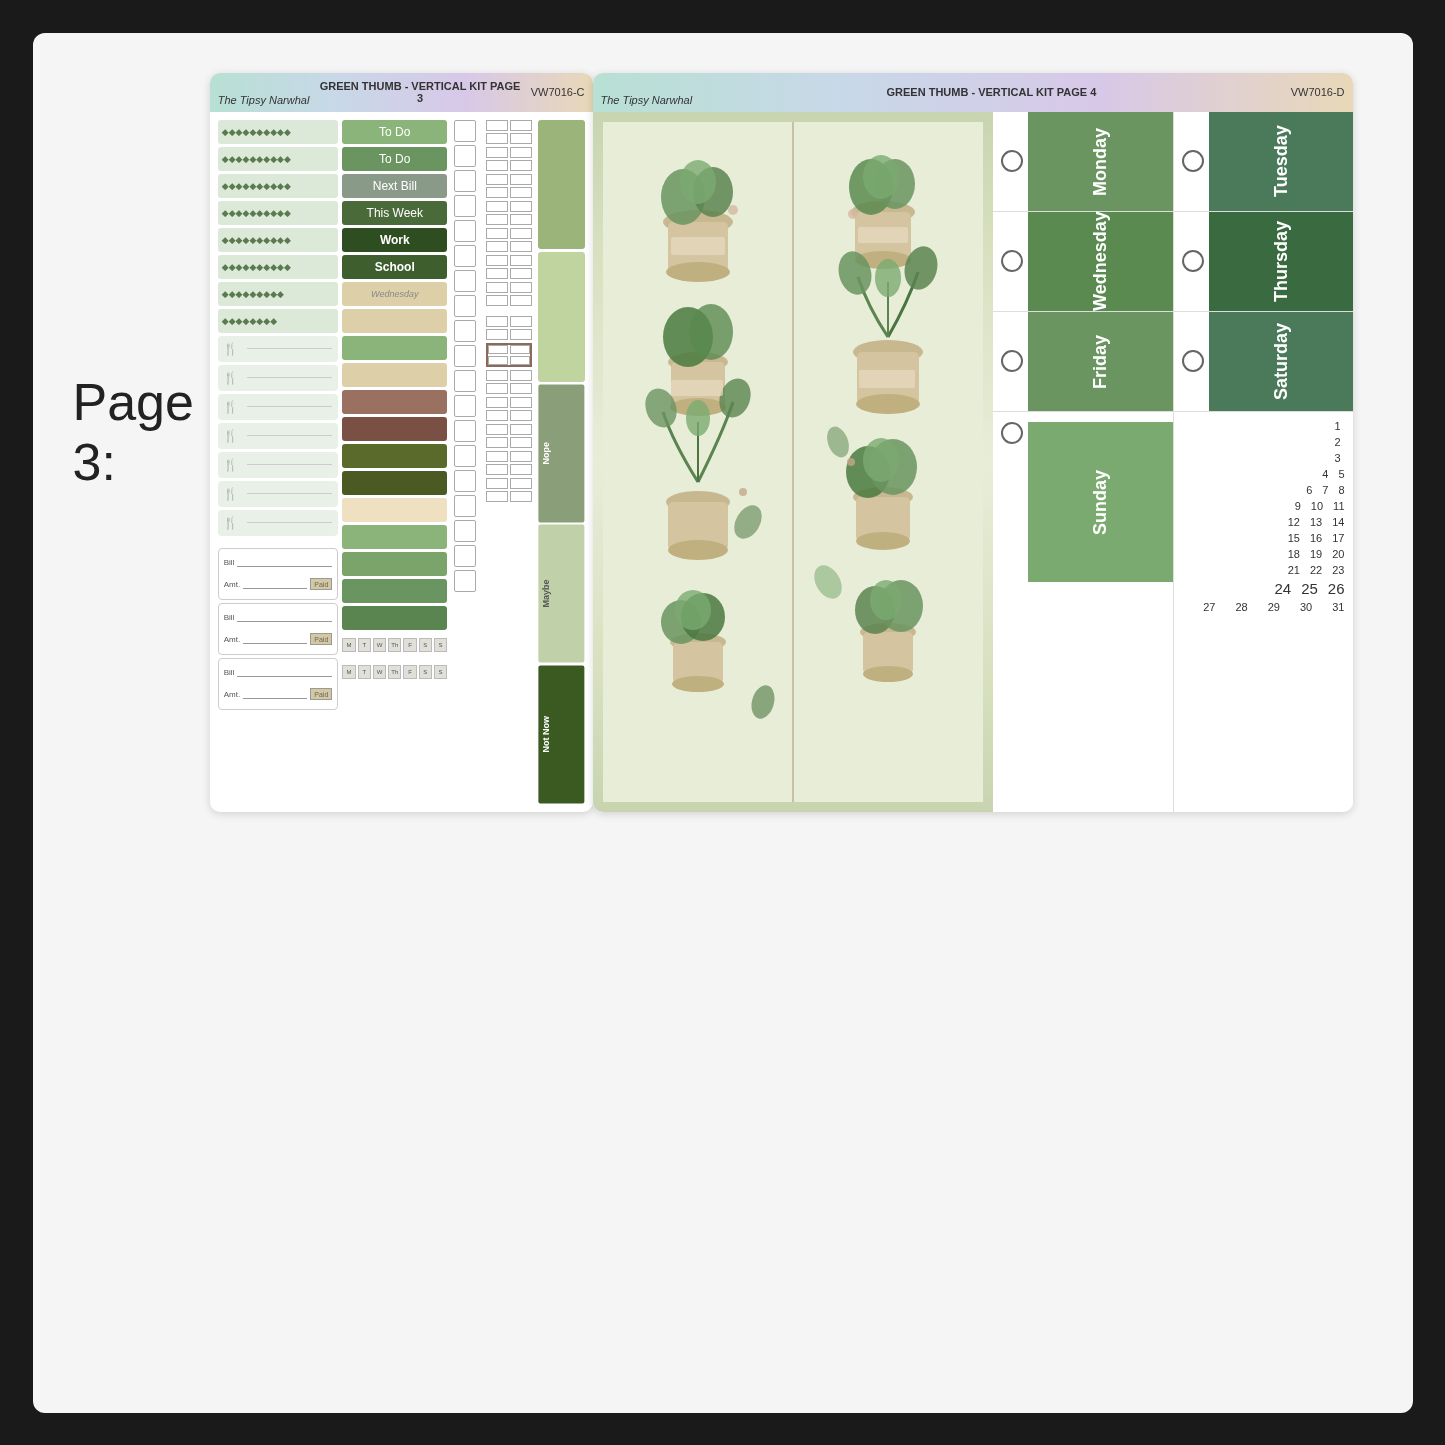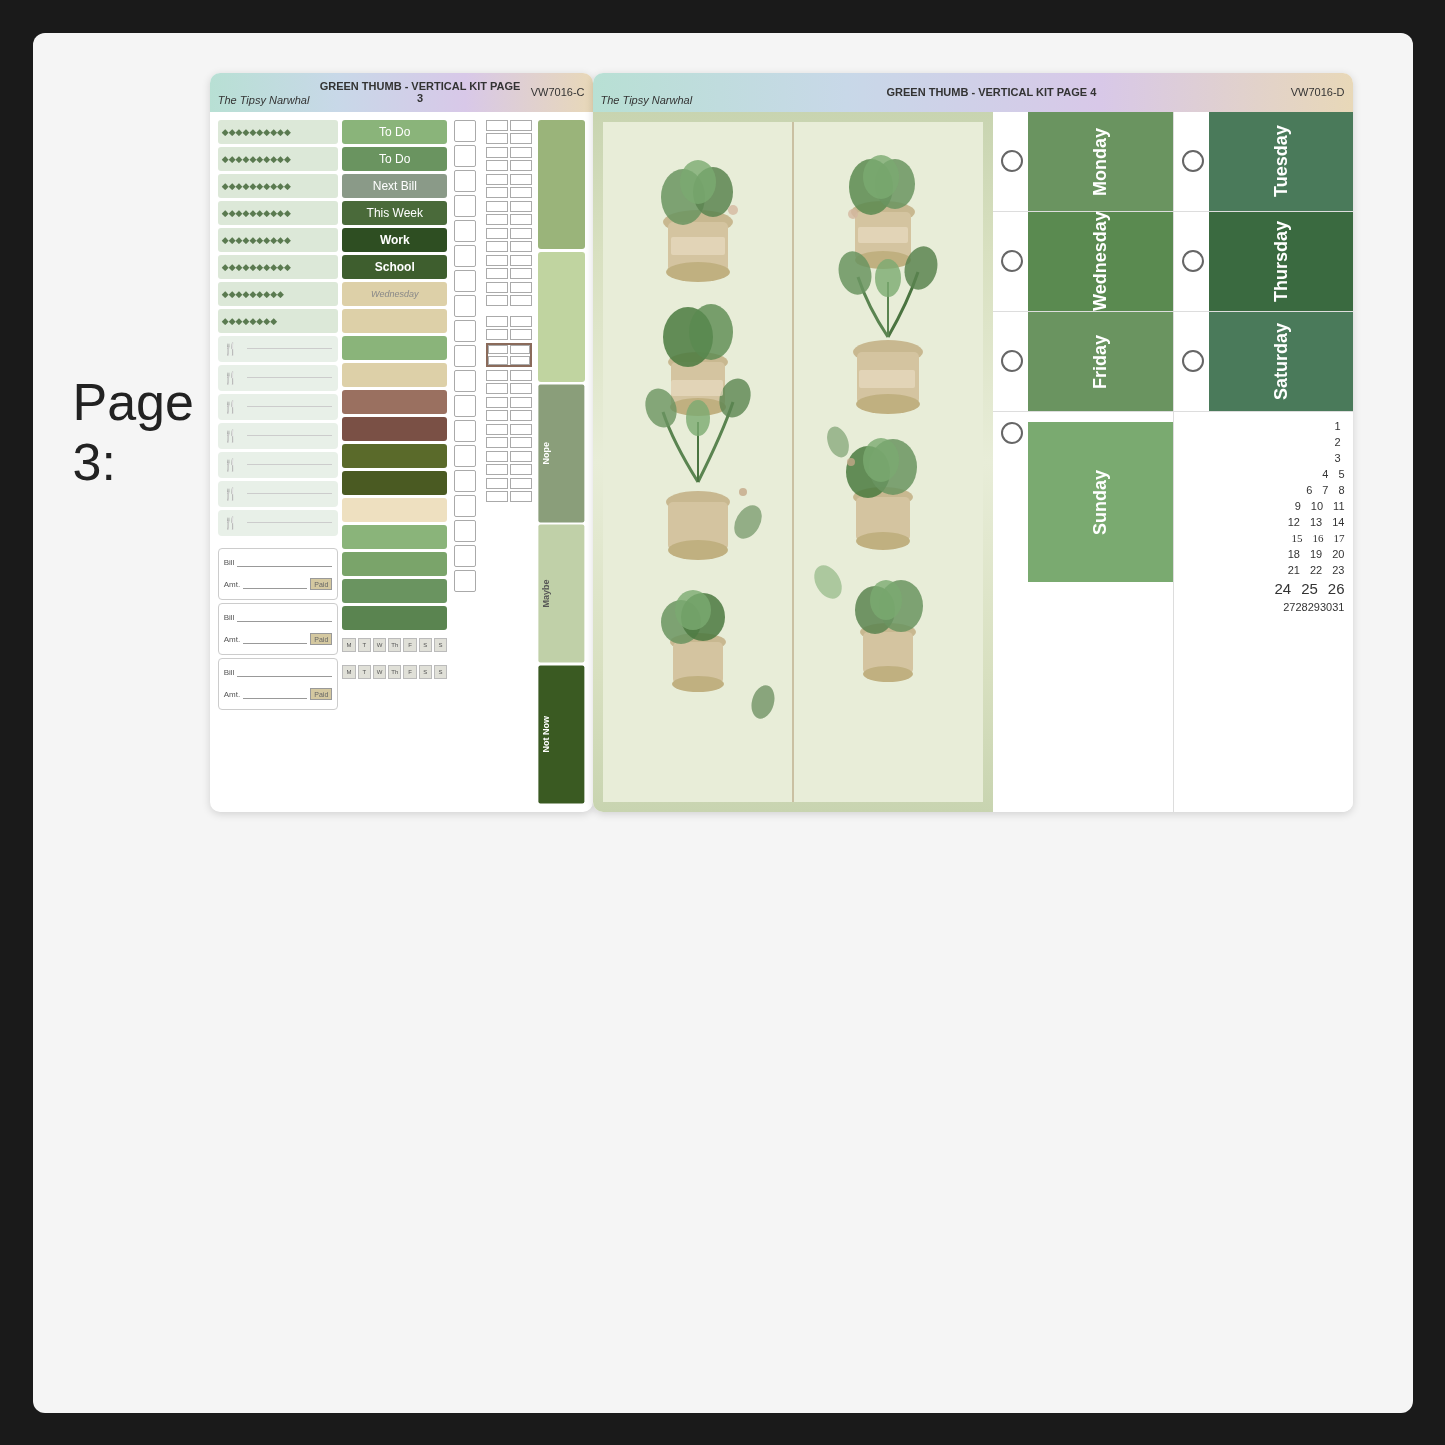--- a/index.html
+++ b/index.html
@@ -740,41 +740,41 @@
                 <div style="display:flex; justify-content:flex-end; gap:10px; font-size:11px; color:#333;">
                   <span>9</span>
                     <span>10</span>
                     <span>11</span>
                 </div>
                 <div style="display:flex; justify-content:flex-end; gap:10px; font-size:11px; color:#333;">
                   <span>12</span>
                     <span>13</span>
                     <span>14</span>
                 </div>
-                <div style="display:flex; justify-content:flex-end; gap:10px; font-size:11px; color:#333;font-family:Liberation Serif, serif;">
+                <div style="display:flex; justify-content:flex-end; gap:10px; font-size:11px; color:#333;">
                   <span>15</span>
                     <span>16</span>
                     <span>17</span>
                 </div>
                 <div style="display:flex; justify-content:flex-end; gap:10px; font-size:11px; color:#333;">
                   <span>18</span>
                     <span>19</span>
                     <span>20</span>
                 </div>
                 <div style="display:flex; justify-content:flex-end; gap:10px; font-size:11px; color:#333;">
                   <span>21</span>
                     <span>22</span>
                     <span>23</span>
                 </div>
                 <div style="display:flex; justify-content:flex-end; gap:10px; font-size:15px; color:#333;">
                   <span>24</span>
                     <span>25</span>
                     <span>26</span>
                 </div>
-                <div style="display:flex; justify-content:flex-end; gap:0; font-size:11px; color:#333;">
+                <div style="display:flex; justify-content:flex-end; gap:20px; font-size:11px; color:#333;">
                   <span>27</span>
                     <span>28</span>
                     <span>29</span>
                     <span>30</span>
                     <span>31</span>
                 </div>
               </div>
             </div>
           </div>
         </div>

